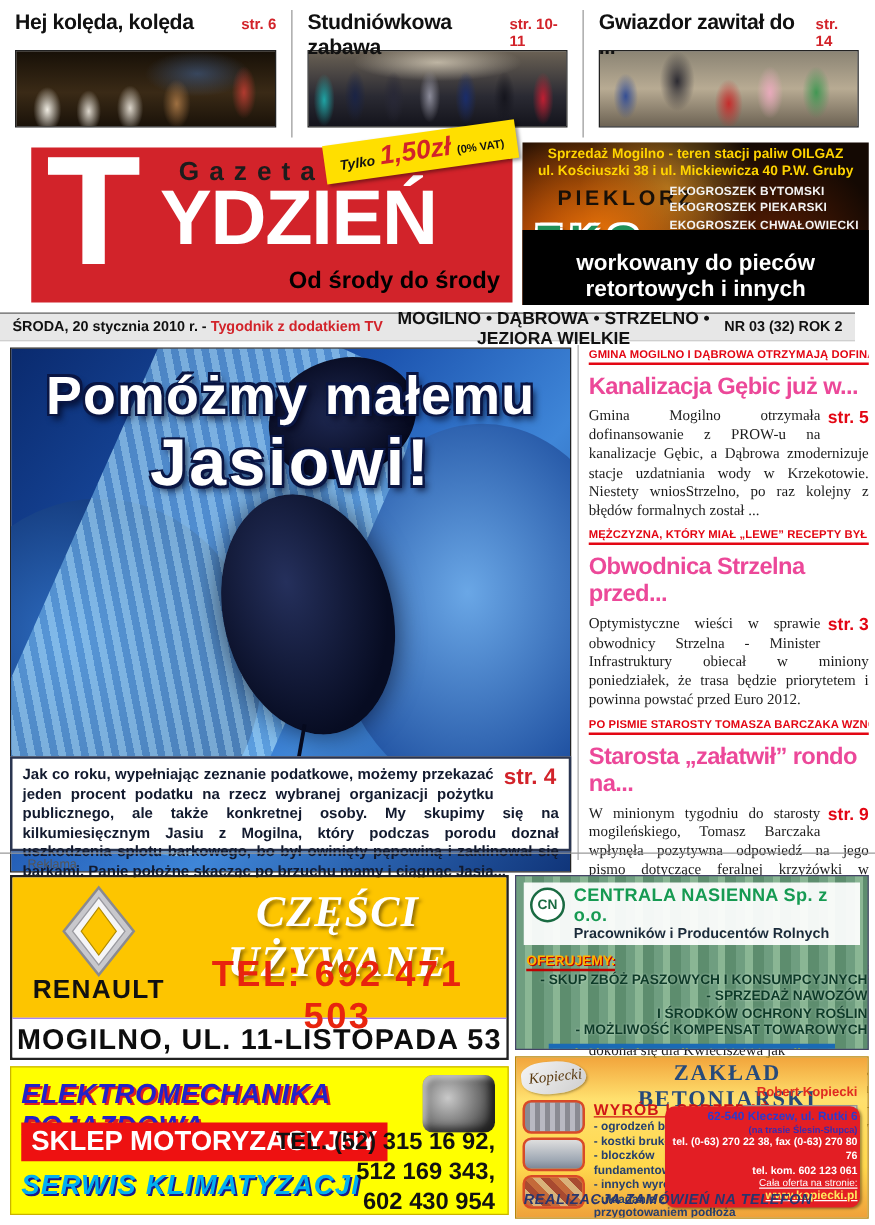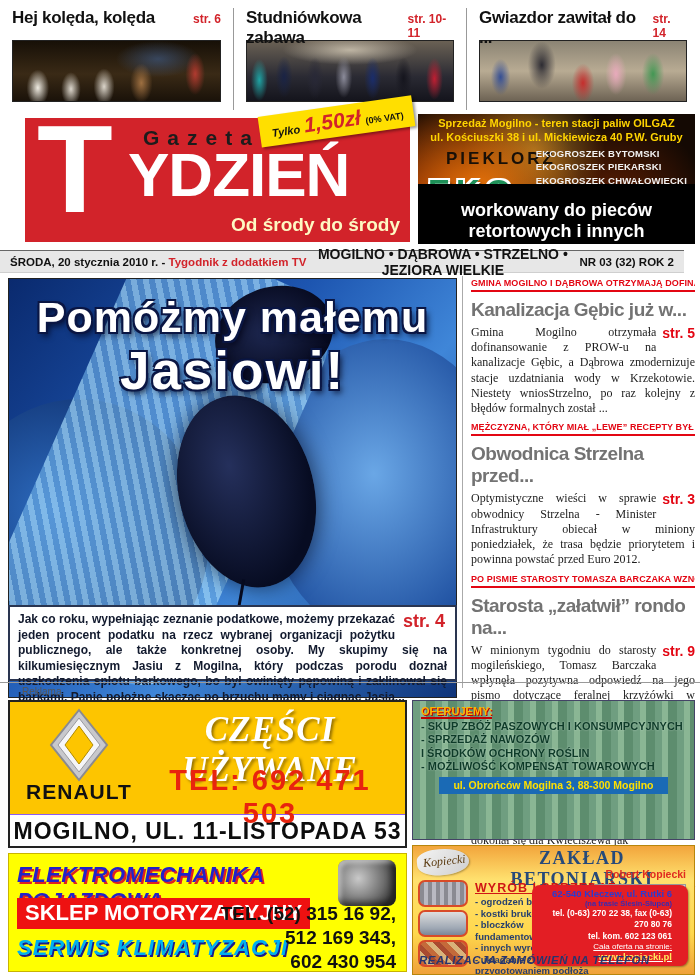--- a/index.html
+++ b/index.html
@@ -38,21 +38,21 @@
     radial-gradient(ellipse 14px 26px at 10% 60%, rgba(40,70,150,.9), rgba(40,70,150,0) 70%),
     radial-gradient(ellipse 20px 34px at 30% 40%, rgba(30,30,40,.9), rgba(30,30,40,0) 70%),
     linear-gradient(180deg,#8b8474,#b8ab93 50%,#6d6354); }
 
   
   .masthead { position:absolute; top:112px; left:0; width:700px; height:136px; }
   .mast-red { position:absolute; left:25px; top:6px; width:385px; height:124px; background:#d2232a; }
   .mast-gazeta { position:absolute; left:118px; top:8px; color:#1c1c1c; font-size:21px; font-weight:bold; letter-spacing:8px; }
   .mast-T { position:absolute; left:12px; top:-2px; color:#fff; font-weight:800; font-size:124px; line-height:0.86; letter-spacing:-4px; }
   .mast-YDZIEN { position:absolute; left:103px; top:26px; color:#fff; font-weight:800; font-size:62px; line-height:1; letter-spacing:-1px; }
-  .mast-tagline { position:absolute; right:10px; bottom:6px; color:#fef9c3; font-size:19px; font-weight:bold; }
+  .mast-tagline { position:absolute; right:10px; bottom:6px; color:#000000; font-size:19px; font-weight:bold; }
   .badge { position:absolute; right:-4px; top:-12px; background:#ffdf00; transform:rotate(-8deg); padding:3px 10px 4px 12px; box-shadow:2px 2px 3px rgba(0,0,0,.4); white-space:nowrap; }
   .badge .t1 { font-size:11px; font-weight:bold; font-style:italic; color:#111; }
   .badge .t2 { font-size:21px; font-weight:800; color:#d2232a; font-style:italic; }
   .badge .t3 { font-size:9px; font-weight:bold; color:#111; }
 
   
   .eko-ad { position:absolute; left:418px; top:2px; width:277px; height:130px; background:
     radial-gradient(circle at 22% 60%, rgba(255,130,10,.85), rgba(255,130,10,0) 45%),
     radial-gradient(circle at 8% 85%, rgba(255,70,0,.7), rgba(255,70,0,0) 42%),
     radial-gradient(circle at 42% 28%, rgba(255,190,60,.55), rgba(255,190,60,0) 38%),
@@ -93,21 +93,21 @@
     text-shadow:2px 2px 0 #0a1644,-2px 2px 0 #0a1644,2px -2px 0 #0a1644,-2px -2px 0 #0a1644,3px 4px 6px rgba(0,0,20,.8); }
   .lead-headline .l1 { font-size:43px; font-weight:800; letter-spacing:1px; line-height:1.15; }
   .lead-headline .l2 { font-size:53px; font-weight:800; letter-spacing:2px; line-height:1.1; }
   .lead-caption { position:absolute; left:8px; top:605px; width:449px; height:76px; background:#fff; border:2px solid #2a3550; padding:5px 8px 4px; }
   .lead-caption .txt { font-size:12px; font-weight:bold; color:#121a2e; text-align:justify; line-height:1.3; }
   .lead-caption .page { float:right; font-size:18px; font-weight:800; color:#d2232a; margin:-2px 2px 0 8px; }
 
   
   .newscol { position:absolute; left:462px; top:276px; width:233px; height:412px; border-left:1px solid #aaa; padding-left:8px; }
   .kicker { font-size:9px; font-weight:800; color:#e30613; letter-spacing:.1px; border-bottom:2px solid #e30613; padding:6px 0 2px; white-space:nowrap; overflow:hidden; }
-  .news-h { font-size:19px; font-weight:800; color:#737373; letter-spacing:-0.5px; margin:7px 0 4px; }
+  .news-h { font-size:19px; font-weight:800; color:#ec4899; letter-spacing:-0.5px; margin:7px 0 4px; }
   .news-b { font-family:"Liberation Serif", serif; font-size:12px; color:#1c1c1c; text-align:justify; line-height:1.27; }
   .news-b .pg { float:right; font-family:"Liberation Sans", sans-serif; font-size:14px; font-weight:800; color:#e30613; margin-left:6px; }
   .newscol .item:first-child .kicker { padding-top:2px; }
 
   
   .reklama-rule { position:absolute; left:0; top:682px; width:700px; border-top:1px solid #999; }
   .reklama-label { position:absolute; left:22px; top:686px; font-size:10px; color:#555; }
 
   
   .ad-renault { position:absolute; left:8px; top:700px; width:399px; height:148px; border:2px solid #222; }
@@ -128,42 +128,42 @@
   .el-serwis { position:absolute; left:8px; bottom:10px; font-size:22px; font-weight:800; font-style:italic; color:#00b0f0; text-shadow:1.5px 1.5px 0 #1a1a8c; letter-spacing:1px; }
   .el-tels { position:absolute; right:10px; top:48px; text-align:right; font-size:19px; font-weight:800; color:#111; line-height:1.25; }
 
   .ad-nasienna { position:absolute; left:412px; top:700px; width:283px; height:140px; border:1px solid #446; overflow:hidden;
     background:repeating-linear-gradient(90deg,#6f9e80 0 7px,#8ab694 7px 13px,#5d8d6e 13px 22px),#76a486; }
   .nas-head { position:relative; margin:5px 6px 3px; background:rgba(255,255,255,.93); padding:3px 6px 3px 40px; }
   .nas-logo { position:absolute; left:5px; top:4px; width:28px; height:28px; border-radius:50%; background:#fff; border:2px solid #1a6b42; color:#1a6b42; font-size:11px; font-weight:800; text-align:center; line-height:25px; }
   .nas-name { font-size:14.5px; font-weight:800; color:#169a52; letter-spacing:.3px; }
   .nas-sub { font-size:11.5px; font-weight:bold; color:#1b2b3a; }
   .nas-ofer { margin:2px 0 1px 8px; display:inline-block; font-size:11px; font-weight:800; color:#ffb400; text-shadow:1px 1px 0 #c00000; border-bottom:2px solid #c00000; }
-  .nas-list { margin-left:8px; }
+  .nas-list { margin-left:8px;text-align:right; }
   .nas-list div { font-size:11px; font-weight:800; color:#0d3b28; line-height:1.22; text-shadow:0 0 2px rgba(255,255,255,.5); }
   .nas-box { margin:3px 26px 0; background:#1a6ab5; text-align:center; padding:2px 2px 3px; }
   .nas-box .a { font-size:10.5px; font-weight:800; color:#ffe000; }
 
   .ad-beton { position:absolute; left:412px; top:845px; width:283px; height:130px; border:1px solid #b8860b; overflow:hidden;
     background:linear-gradient(180deg,#f2a53c,#ffe06e 26%,#ffd84d 68%,#efa13a); }
   .bet-logo { position:absolute; left:4px; top:3px; width:52px; height:26px; background:linear-gradient(135deg,#f4f4f4,#cfcfcf); border-radius:40% 60% 50% 50%; transform:rotate(-6deg); box-shadow:1px 1px 2px rgba(0,0,0,.3); }
   .bet-logo span { position:absolute; left:6px; top:5px; font-family:"Liberation Serif", serif; font-style:italic; font-size:12px; color:#5a3a10; }
   .bet-title { position:absolute; left:60px; top:2px; width:218px; text-align:center; font-family:"Liberation Serif", serif; font-size:18px; font-weight:800; color:#274a7a; letter-spacing:1.5px; }
   .bet-owner { position:absolute; right:8px; top:22px; font-size:10.5px; font-weight:bold; color:#e02b20; }
   .bet-heading { position:absolute; left:62px; top:35px; font-size:12.5px; font-weight:800; color:#d01616; text-decoration:underline; letter-spacing:1px; }
   .bet-thumbs { position:absolute; left:5px; top:34px; width:50px; }
   .bet-thumb { height:27px; border:2px solid #d84a28; border-radius:7px; margin-bottom:3px; }
   .bt1 { background:repeating-linear-gradient(90deg,#8a8a92 0 4px,#b9b9c2 4px 8px),#999; }
   .bt2 { background:linear-gradient(180deg,#dedede,#9fa8b4 70%,#7c8696); }
   .bt3 { background:repeating-linear-gradient(45deg,#c46a3a 0 5px,#d9b27a 5px 10px,#a84a30 10px 15px); }
   .bet-list { position:absolute; left:62px; top:50px; width:125px; }
   .bet-list div { font-size:9.5px; font-weight:bold; color:#27406e; line-height:1.22; }
   .bet-building { position:absolute; right:8px; top:38px; width:92px; height:40px; border:1px solid #999;
     background:linear-gradient(180deg,#cfd8e4 45%,#b0562e 46%,#8a3c22 72%,#cbb89a 73%,#b5a184); }
-  .bet-redbox { position:absolute; right:6px; bottom:8px; width:156px; background:#e31e24; border-radius:8px; padding:3px 16px 4px; text-align:right; box-shadow:1px 1px 2px rgba(0,0,0,.35); }
+  .bet-redbox { position:absolute; right:6px; bottom:8px; width:156px; background:#e31e24; border-radius:8px; padding:3px 2px 4px; text-align:right; box-shadow:1px 1px 2px rgba(0,0,0,.35); }
   .bet-redbox .a1 { font-size:9.5px; font-weight:800; color:#2a3bd0; }
   .bet-redbox .a2 { font-size:7.5px; font-weight:bold; color:#3a2bb0; }
   .bet-redbox .a3, .bet-redbox .a4 { font-size:8.5px; font-weight:bold; color:#fff; line-height:1.35; }
   .bet-redbox .a5 { font-size:8px; color:#fff; text-decoration:underline; }
   .bet-redbox .a5 b { font-size:9.5px; color:#ffe95e; }
   .bet-footer { position:absolute; left:6px; bottom:8px; font-size:11.5px; font-weight:800; font-style:italic; color:#27356e; letter-spacing:.5px; }
 </style>
 </head>
 <body>
 
@@ -295,20 +295,25 @@
   <div class="el-shop">SKLEP MOTORYZACYJNY</div>
   <div class="el-serwis">SERWIS KLIMATYZACJI</div>
   <div class="el-tels">
     <div>TEL. (52) 315 16 92,</div>
     <div>512 169 343,</div>
     <div>602 430 954</div>
   </div>
 </div>
 
 <div class="ad-nasienna">
+  <div class="nas-head">
+    <div class="nas-logo">CN</div>
+    <div class="nas-name">CENTRALA NASIENNA Sp. z o.o.</div>
+    <div class="nas-sub">Pracowników i Producentów Rolnych</div>
+  </div>
   <div class="nas-ofer">OFERUJEMY:</div>
   <div class="nas-list">
     <div>- SKUP ZBÓŻ PASZOWYCH I KONSUMPCYJNYCH</div>
     <div>- SPRZEDAŻ NAWOZÓW</div>
     <div>  I ŚRODKÓW OCHRONY ROŚLIN</div>
     <div>- MOŻLIWOŚĆ KOMPENSAT TOWAROWYCH</div>
   </div>
   <div class="nas-box">
     <div class="a">ul. Obrońców Mogilna 3, 88-300 Mogilno</div>
 

